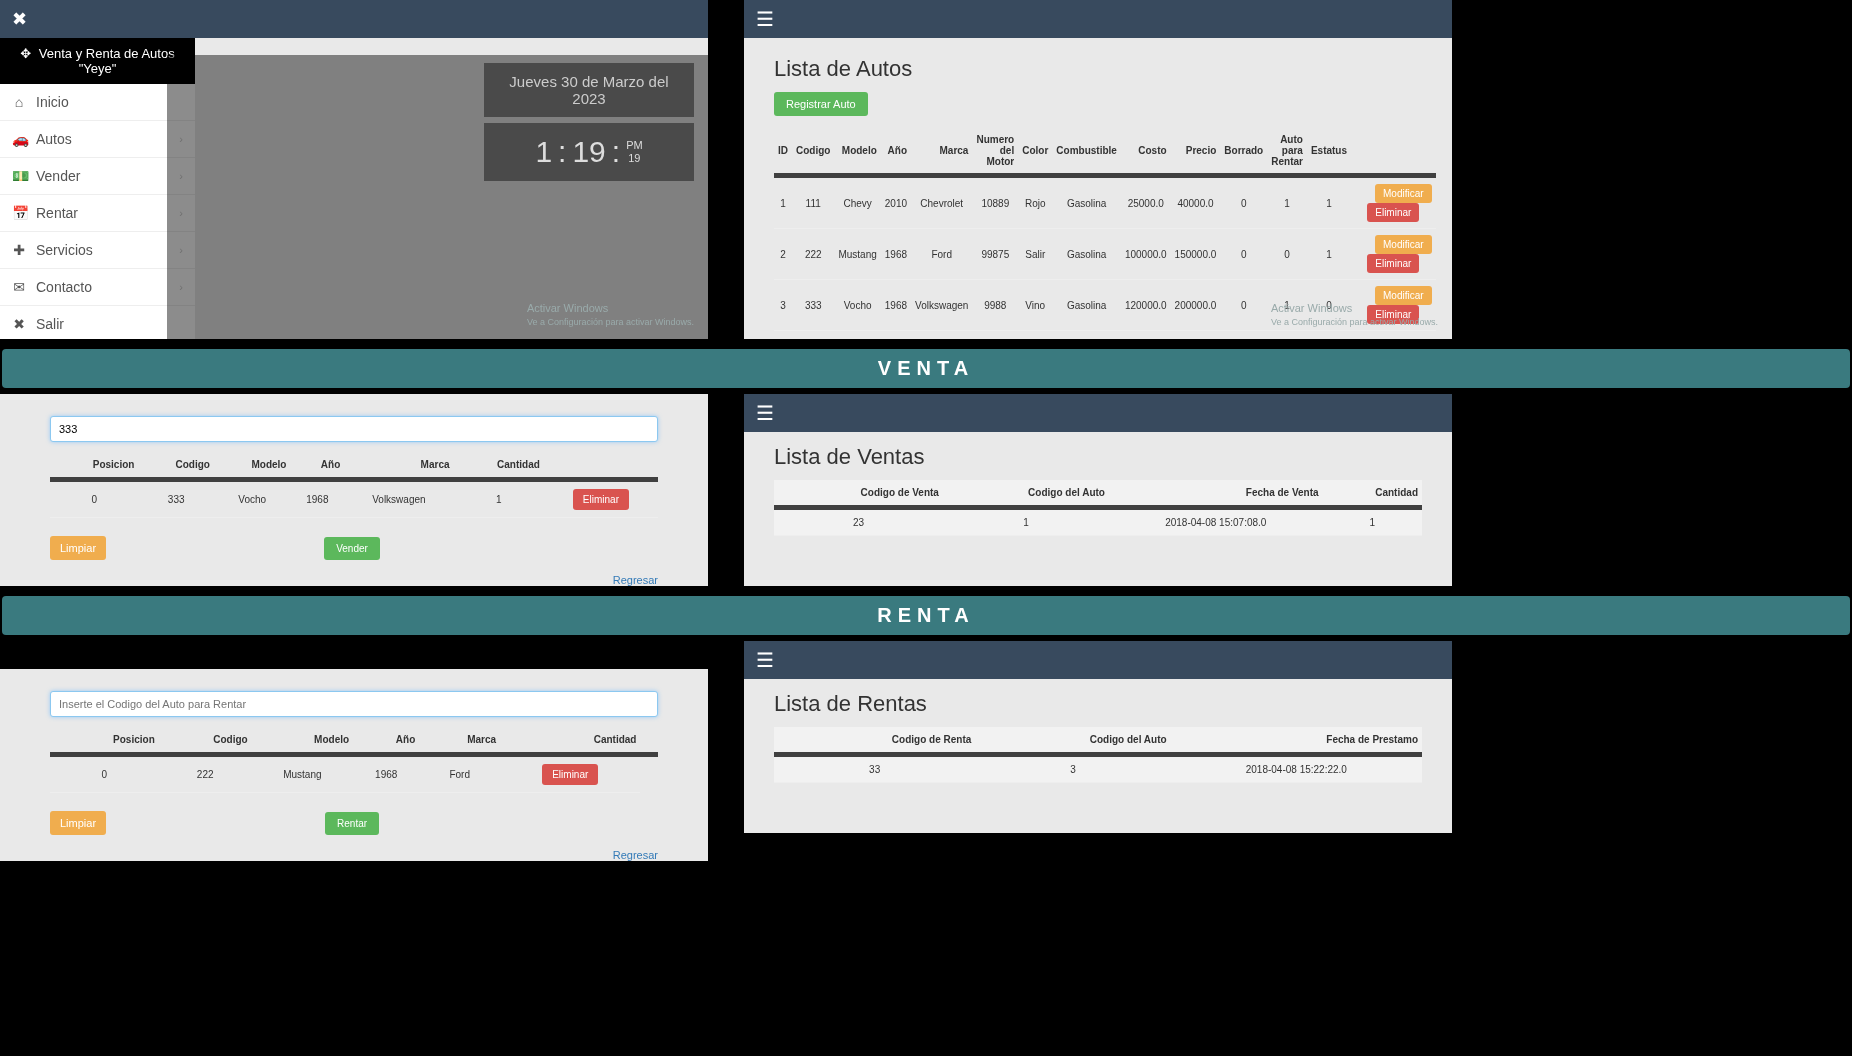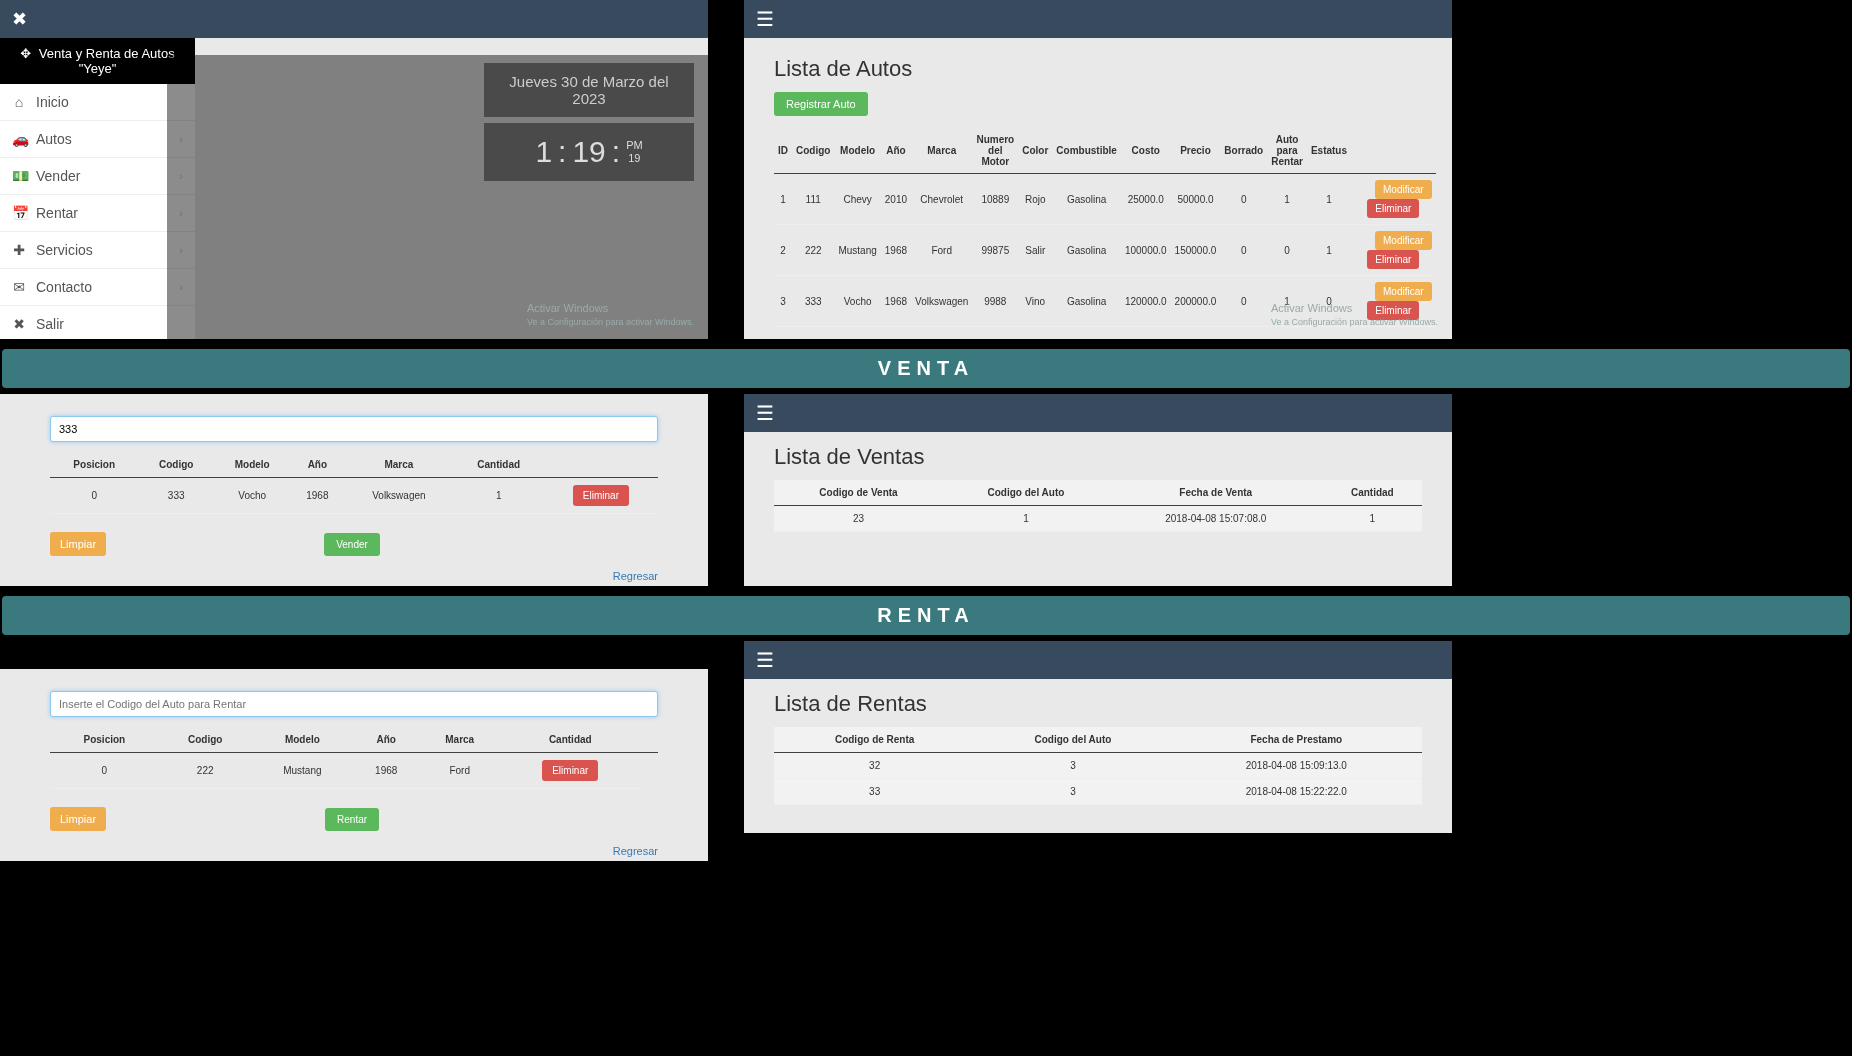--- a/index.html
+++ b/index.html
@@ -29,21 +29,21 @@
 
 .page-title { font-size:22px; font-weight:normal; color:#333; padding:18px 30px 10px; }
 .btn { border:none; padding:6px 12px; font-size:11px; cursor:pointer; border-radius:3px; color:#fff; }
 .btn-green { background:#5cb85c; }
 .btn-yellow { background:#f0ad4e; color:#fff; font-size:10px; padding:4px 8px;margin-left:20px; }
 .btn-red { background:#d9534f; color:#fff; font-size:10px; padding:4px 8px; }
 .btn-redlg { background:#d9534f; color:#fff; font-size:10px; padding:5px 10px; }
 .btn-warn { background:#f0ad4e; color:#fff; font-size:11px; padding:6px 10px; }
 
 table { width:100%; border-collapse:collapse; font-size:10px; }
-th { text-align:center; font-weight:bold; padding:6px 4px; color:#333; border-bottom:1px solid #404040; }
+th { text-align:right; font-weight:bold; padding:6px 4px; color:#333; border-bottom:5px solid #404040; }
 td { text-align:center; padding:6px 4px; color:#333; border-bottom:1px solid #eee; }
 .tbl-wrap { padding:0 30px 20px; }
 .reg-area { padding:0 30px 12px; }
 
 
 .banner { background:#3a7a7f; border-radius:4px; margin:10px 2px 6px; padding:8px; text-align:center; }
 .banner-text { color:#fff; font-size:20px; letter-spacing:6px; font-weight:bold; font-family:'Arial Black',sans-serif; }
 
 
 .inner { padding:28px 50px; }
@@ -172,21 +172,21 @@
             <tr>
               <td>1</td>
               <td>111</td>
               <td>Chevy</td>
               <td>2010</td>
               <td>Chevrolet</td>
               <td>10889</td>
               <td>Rojo</td>
               <td>Gasolina</td>
               <td>25000.0</td>
-              <td>50000.0</td>
+              <td>40000.0</td>
               <td>0</td>
               <td>1</td>
               <td>1</td>
               <td><button class="btn btn-yellow">Modificar</button> <button class="btn btn-red">Eliminar</button></td>
             </tr>
             <tr>
               <td>2</td>
               <td>222</td>
               <td>Mustang</td>
               <td>1968</td>
@@ -345,25 +345,20 @@
       <table class="small-table" style="background:#f2f2f2;">
         <thead>
             <tr id="rentas-head">
               <th>Codigo de Renta</th>
               <th>Codigo del Auto</th>
               <th>Fecha de Prestamo</th>
             </tr>
           </thead>
         <tbody id="rentas-body">
             <tr>
-              <td>32</td>
-              <td>3</td>
-              <td>2018-04-08 15:09:13.0</td>
-            </tr>
-            <tr>
               <td>33</td>
               <td>3</td>
               <td>2018-04-08 15:22:22.0</td>
             </tr>
           </tbody>
       </table>
     </div>
   </div>
 </div>
 

